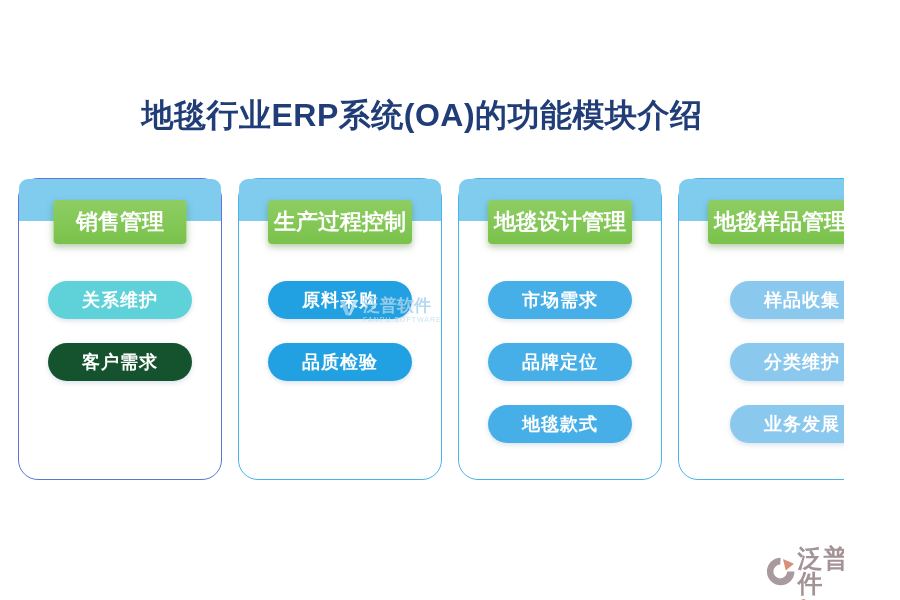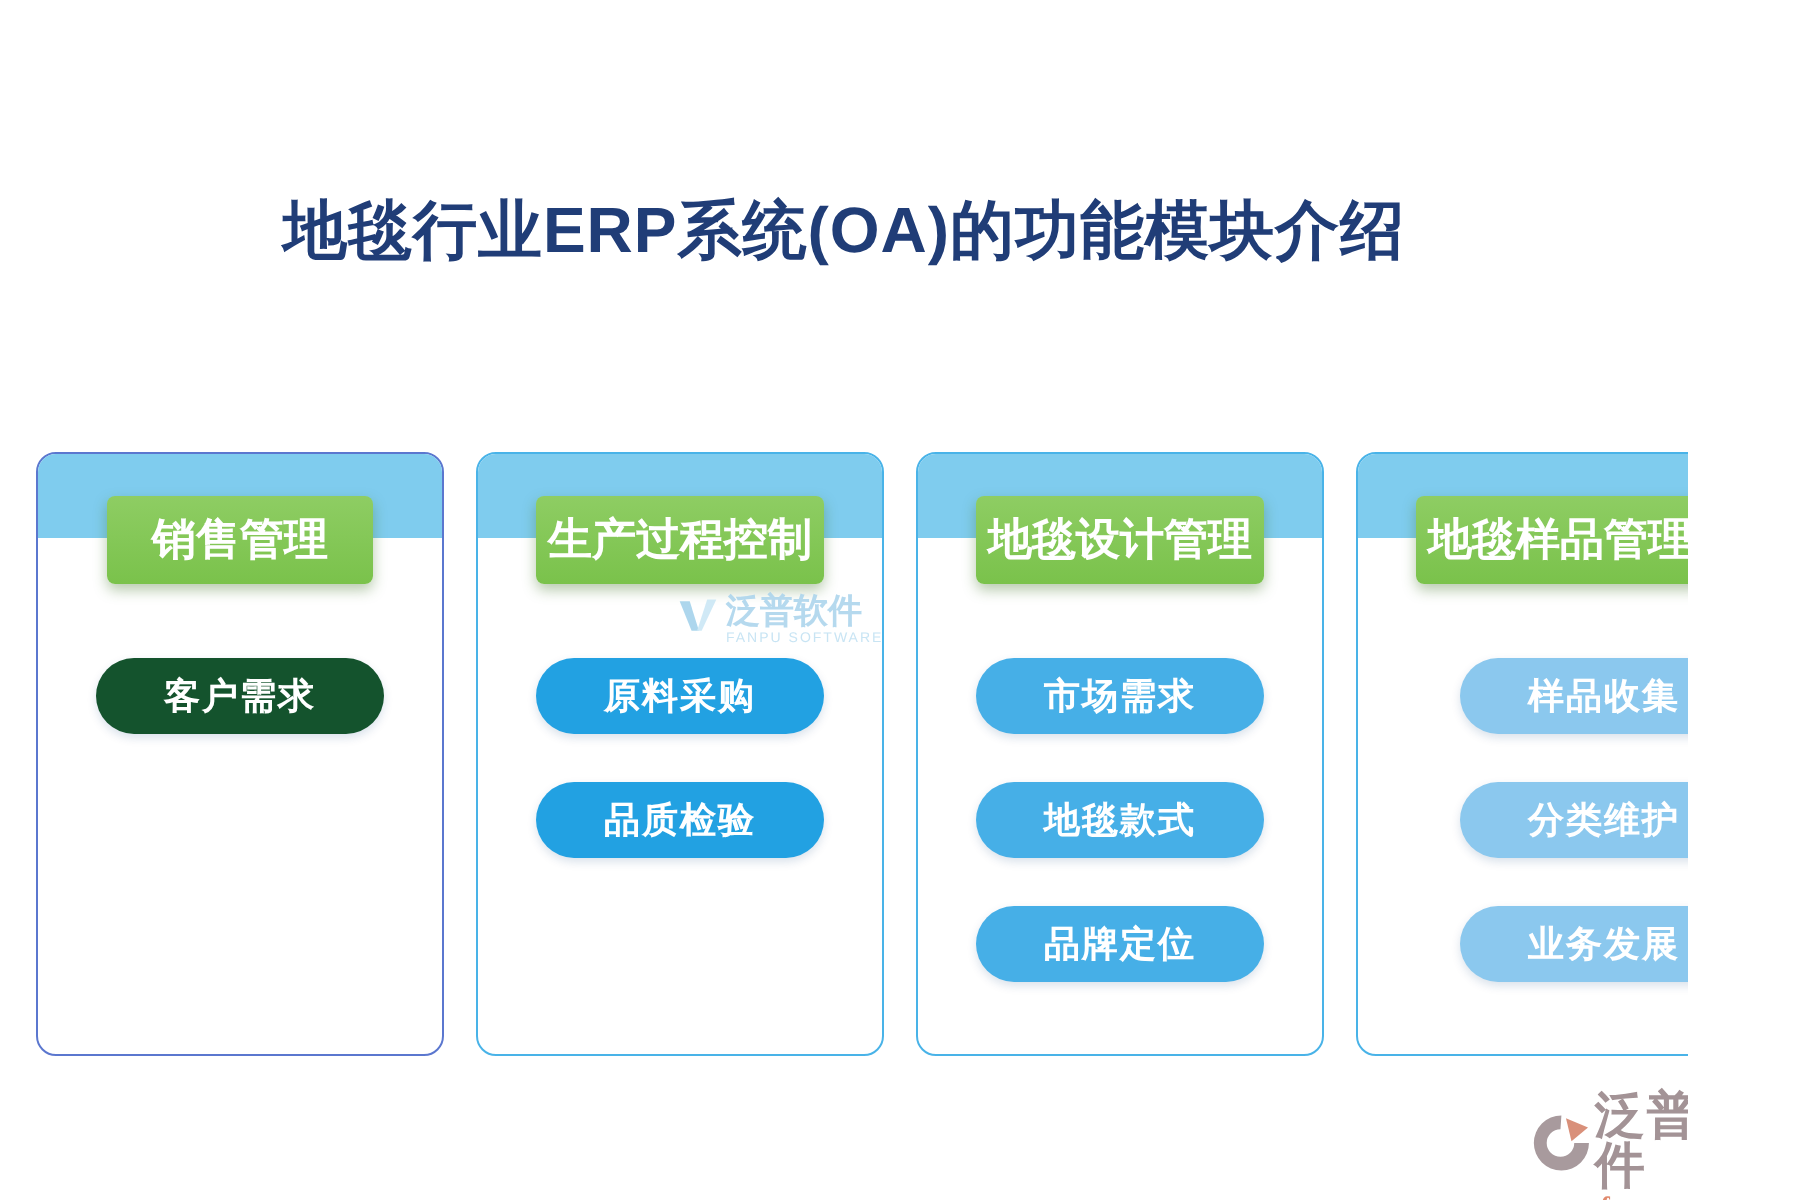--- a/index.html
+++ b/index.html
@@ -39,22 +39,21 @@
     gap: 16px;
   }
 
   .card {
     position: relative;
     width: 204px;
     height: 302px;
     box-sizing: border-box;
     background: #ffffff;
     border: 1px solid #49b3e8;
-    border-radius: 10px;
-    margin-top: 48px;
+    border-radius: 20px;
   }
 
   .band {
     position: absolute;
     top: 0; left: 0; right: 0;
     height: 42px;
     background: var(--band);
     border-radius: 9px 9px 0 0;
   }
 
@@ -153,40 +152,41 @@
 <div class="page" style="--title-color: #203d77; --band: #7fccee; --green: #7ac24b; --wm: #a9d3ec; --brand-gray: #a39396; --url-coral: #e08a6e;">
 
   <h1 class="title">地毯行业ERP系统(OA)的功能模块介绍</h1>
 
   <div class="cards">
 
     <section class="card" style="border-color: rgb(91, 119, 207);">
       <div class="band"></div>
       <div class="header-btn">销售管理</div>
       <div class="pills">
+        <div class="pill" style="background: rgb(94, 210, 216); color: rgb(255, 255, 255);">关系维护</div>
         <div class="pill" style="background: #14532d; color: rgb(255, 255, 255);">客户需求</div>
       </div>
     </section>
 
     <section class="card" style="border-color: rgb(73, 179, 232);">
       <div class="band"></div>
       <div class="header-btn">生产过程控制</div>
       <div class="pills">
         <div class="pill" style="background: rgb(34, 161, 226); color: rgb(255, 255, 255);">原料采购</div>
         <div class="pill" style="background: rgb(34, 161, 226); color: rgb(255, 255, 255);">品质检验</div>
       </div>
     </section>
 
     <section class="card" style="border-color: rgb(73, 179, 232);">
       <div class="band"></div>
       <div class="header-btn">地毯设计管理</div>
       <div class="pills">
         <div class="pill" style="background: rgb(70, 175, 231); color: rgb(255, 255, 255);">市场需求</div>
+        <div class="pill" style="background: rgb(70, 175, 231); color: rgb(255, 255, 255);">品牌定位</div>
         <div class="pill" style="background: rgb(70, 175, 231); color: rgb(255, 255, 255);">地毯款式</div>
-        <div class="pill" style="background: rgb(70, 175, 231); color: rgb(255, 255, 255);">品牌定位</div>
       </div>
     </section>
 
     <section class="card" style="border-color: rgb(73, 179, 232); padding-left: 44px;">
       <div class="band"></div>
       <div class="header-btn">地毯样品管理</div>
       <div class="pills">
         <div class="pill" style="background: rgb(139, 200, 238); color: rgb(255, 255, 255); text-align: right;">样品收集</div>
         <div class="pill" style="background: rgb(139, 200, 238); color: rgb(255, 255, 255);">分类维护</div>
         <div class="pill" style="background: rgb(139, 200, 238); color: rgb(255, 255, 255);">业务发展</div>

